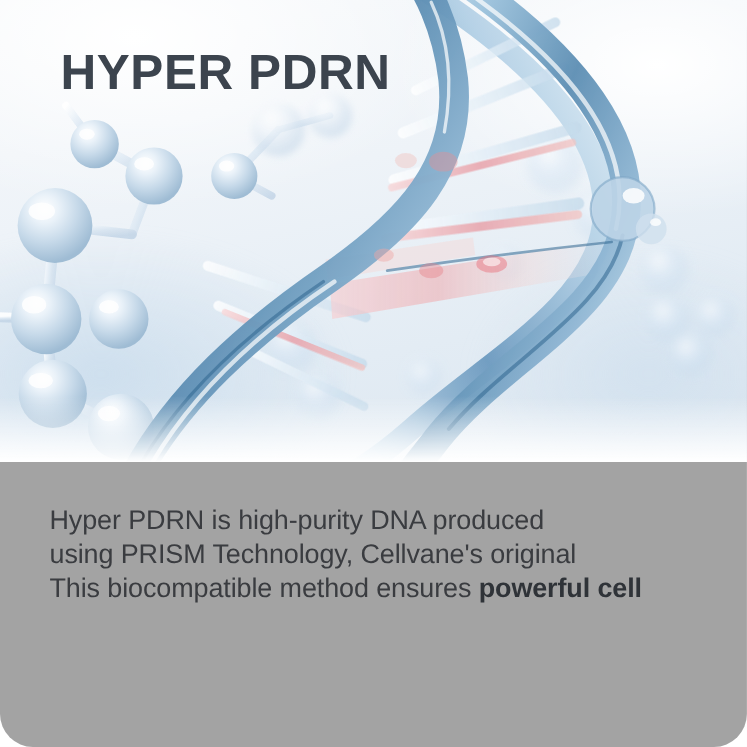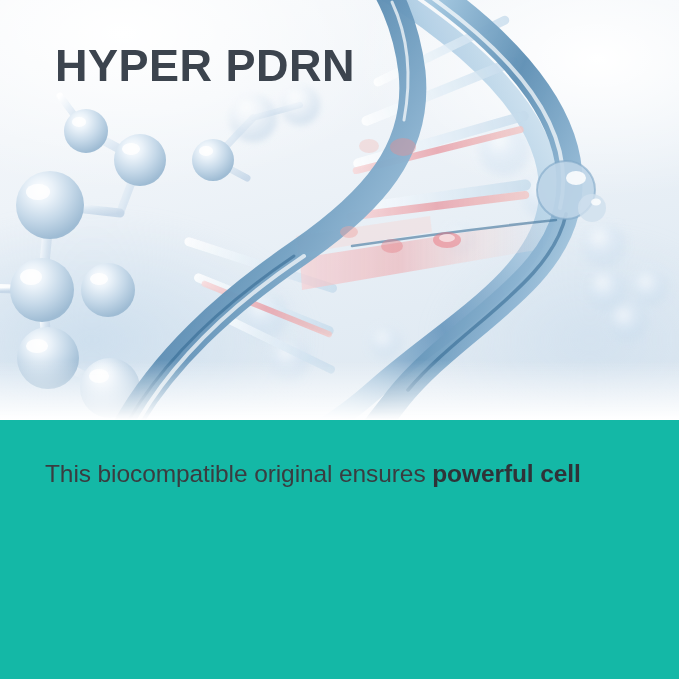--- a/index.html
+++ b/index.html
@@ -10,21 +10,22 @@
   body {
     width: 679px;
     height: 679px;
     font-family: "Liberation Sans", "DejaVu Sans", sans-serif;
     overflow: hidden;
   }
   #page {
     position: relative;
     width: 679px;
     height: 679px;
-    background: #14b8a6;
+    background: #a3a3a3;
+    border-radius: 30px;
   }
 
   
   #hero {
     position: absolute;
     left: 0;
     top: 0;
     width: 679px;
     height: 420px;
     overflow: hidden;
@@ -302,16 +303,18 @@
         <ellipse cx="369" cy="146" rx="10" ry="7" fill="#f2b8b4" opacity="0.4"></ellipse>
       </g>
     </svg>
 
     <div id="hero-title">HYPER PDRN</div>
 
     <div id="hero-fade"></div>
   </div>
 
   <div id="body-copy">
-    <span class="ln"><span>This biocompatible original ensures </span><b>powerful cell</b></span>
+    <span class="ln">Hyper PDRN is high-purity DNA produced</span>
+    <span class="ln">using PRISM Technology, Cellvane's original</span>
+    <span class="ln"><span>This biocompatible method ensures </span><b>powerful cell</b></span>
   </div>
 
 </div>
 
 </body></html>

